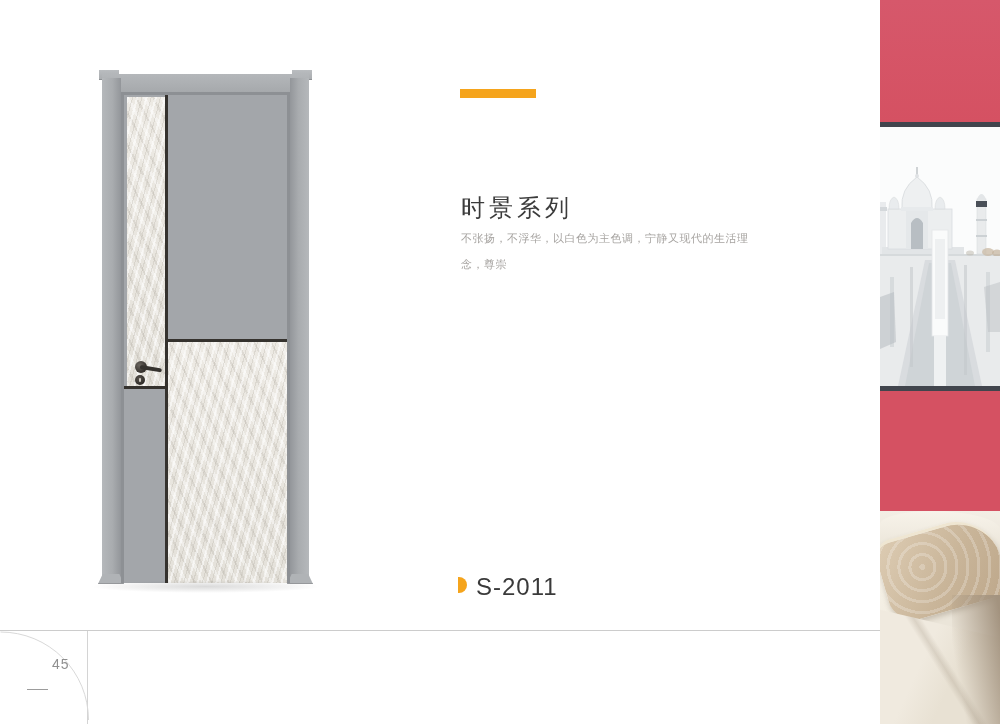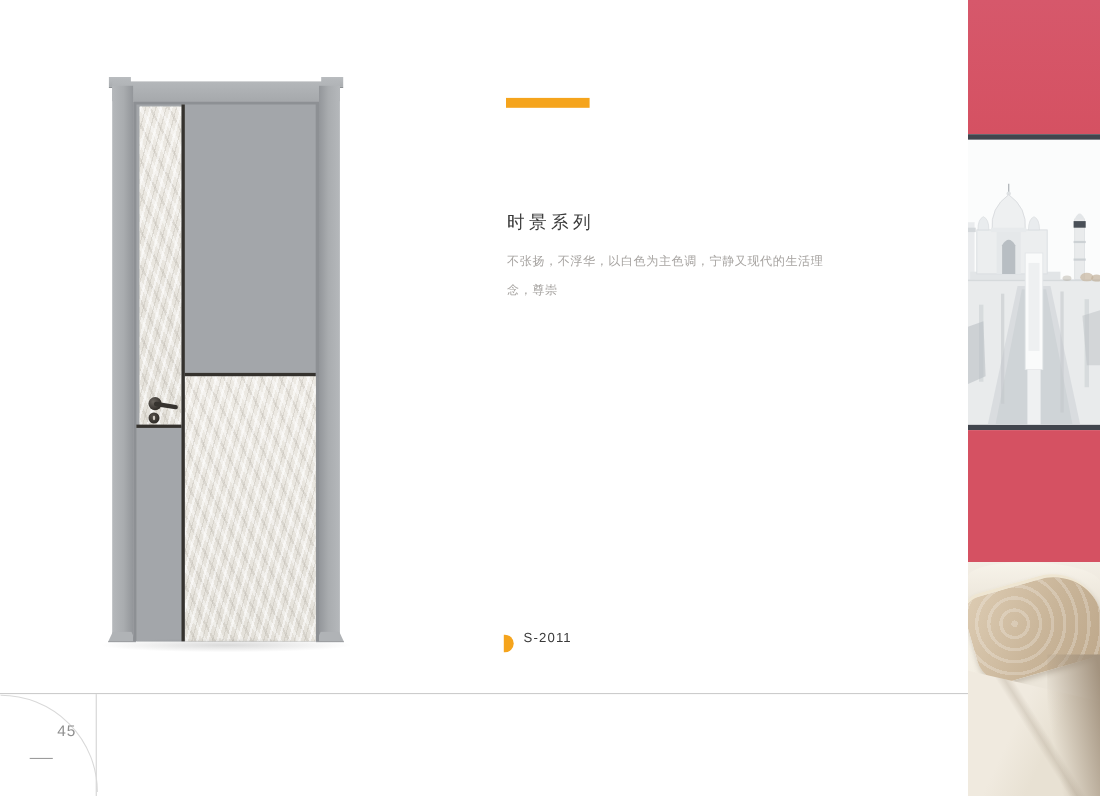--- a/index.html
+++ b/index.html
@@ -25,26 +25,26 @@
   .rosette{border-radius:50%;background:radial-gradient(circle at 35% 35%,#6b6660,#332f2b 70%);}
   .lever{background:#36332f;border-radius:2px;transform:rotate(9deg);transform-origin:left center;}
   .keyhole{border-radius:50%;background:radial-gradient(circle at 40% 35%,#57524c,#2f2c28 72%);}
   .keyhole:after{content:"";position:absolute;left:3.5px;top:2.5px;width:2px;height:4px;background:#cfcac2;border-radius:1px;}
   .door-shadow{background:radial-gradient(ellipse at center, rgba(70,70,70,.20) 0%, rgba(70,70,70,0) 70%);}
 
   
   .accent-bar{background:var(--accent,#f5a41c);}
   #title{left:458px;top:120px;font-family:"DejaVu Serif","Liberation Serif",serif;
          font-size:62px;line-height:72px;color:#2e2b29;letter-spacing:1px;}
-  #series{left:461px;top:192px;font-size:16px;letter-spacing:4px;color:#3b3b3b;}
+  #series{left:461px;top:192px;font-size:24px;letter-spacing:4px;color:#3b3b3b;}
   .desc{left:461px;width:310px;font-size:11px;line-height:26px;color:#a6a3a0;letter-spacing:.5px;}
 
   
   .code-marker{background:var(--accent,#f5a41c);border-radius:0 9px 9px 0;}
-  #code{left:476px;top:573px;font-size:12px;color:#3a3a3a;letter-spacing:1px;}
+  #code{left:476px;top:573px;font-size:24px;color:#3a3a3a;letter-spacing:1px;}
 
   
   .rule-h{background:#cccccc;}
   .rule-v{background:#d4d4d4;}
   #pagenum{left:52px;top:656px;font-size:14px;color:#8f8f8f;letter-spacing:1px;}
   .pagenum-dash{background:#9c9c9c;}
 
   
   #strip{left:880px;top:0;width:120px;height:724px;overflow:hidden;}
   .wall-top{background:linear-gradient(180deg,#d6586b,#d55162);}

